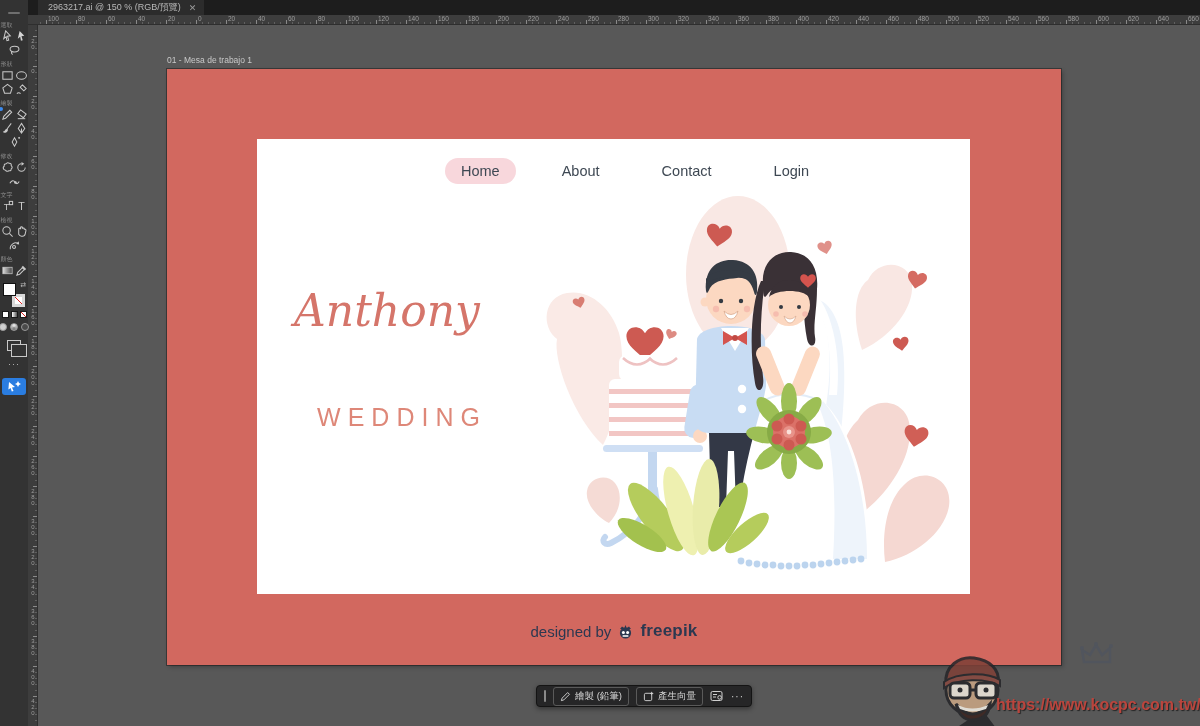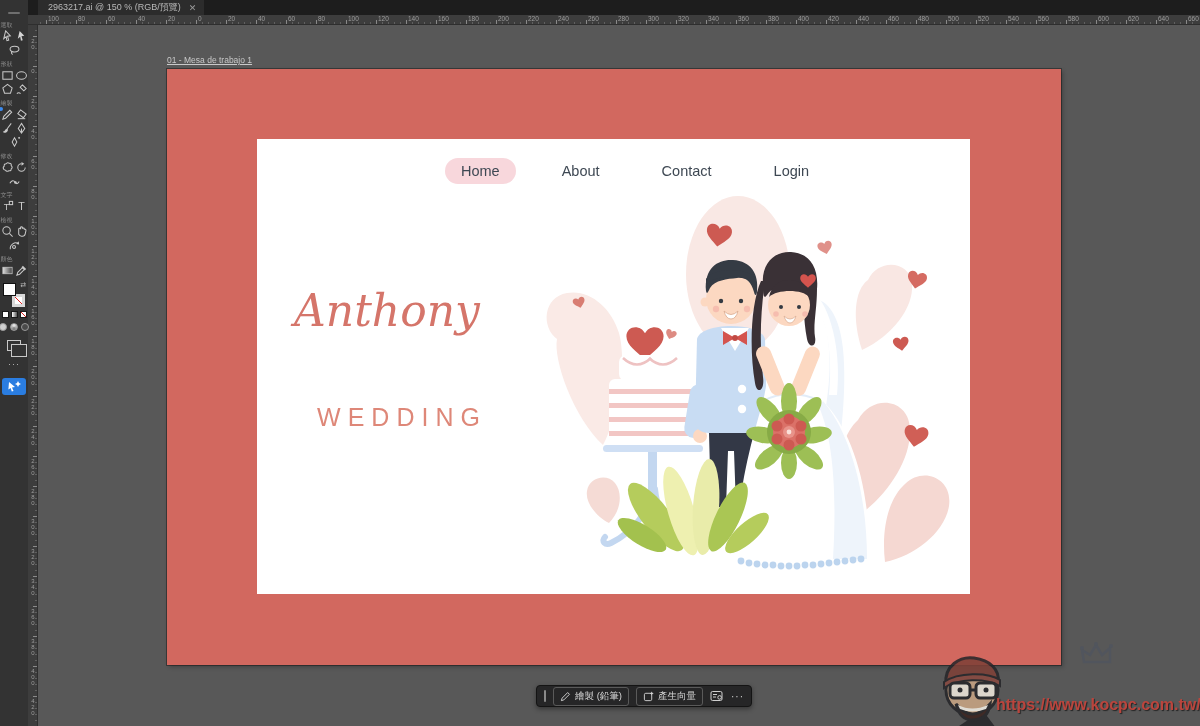--- a/index.html
+++ b/index.html
@@ -51,21 +51,21 @@
   .rs2{background:conic-gradient(#eee,#777,#eee);}
   .rs3{background:#4a4a4a;border-color:#5a5a5a;}
   .artboard-tool{width:14px;height:11px;border:1px solid #c9c9c9;position:relative;margin-top:9px;background:#333;}
   .artboard-tool:before{content:"";position:absolute;left:3px;top:3px;width:14px;height:11px;border:1px solid #c9c9c9;background:#333;}
   .tb-more{color:#bdbdbd;font-size:9px;letter-spacing:1px;margin-top:8px;}
   .ai-btn{width:24px;height:17px;background:var(--accent_blue,#2a7de1);border-radius:3px;margin-top:9px;
           display:flex;align-items:center;justify-content:center;cursor:pointer;}
 
   
   .canvas{position:absolute;left:38px;top:25px;right:0;bottom:0;}
-  .artboard-label{position:absolute;left:167px;top:55px;font-size:8.5px;color:#c9c9c9;text-decoration:underline;}
+  .artboard-label{position:absolute;left:167px;top:55px;font-size:8.5px;color:#c9c9c9;}
   .artboard{position:absolute;left:167px;top:69px;width:894px;height:596px;background:var(--coral,#d2685f);
             box-shadow:0 0 0 1px rgba(0,0,0,.35),2px 2px 4px rgba(0,0,0,.25);}
 
   .card{position:absolute;left:90px;top:70px;width:713px;height:455px;background:var(--card,#ffffff);overflow:hidden;}
   .card svg.illus{position:absolute;left:0;top:0;}
 
   .nav{position:absolute;left:188px;top:19px;display:flex;align-items:center;gap:0;z-index:5;}
   .nav .item{font-size:14.5px;color:var(--nav_text,#3e4853);padding:5px 16px;margin-right:30px;cursor:pointer;white-space:nowrap;}
   .nav .item.active{background:var(--pill,#f8d7dc);border-radius:14px;}
 
@@ -862,20 +862,31 @@
             <div class="item active">Home</div>
             <div class="item">About</div>
             <div class="item">Contact</div>
             <div class="item">Login</div>
           </div>
 
         <div class="script1">Anthony</div>
         <div class="wedding">WEDDING</div>
       </div>
 
+      <div class="footer">
+        <span class="pre">designed by</span>
+        <svg width="17" height="17" viewBox="0 0 17 17">
+          <path d="M3,6 L5,3.4 L7.3,5 L8.5,2 L9.7,5 L12,3.4 L14,6 Z" fill="#2c3850"></path>
+          <circle cx="8.5" cy="10" r="5.6" fill="#2c3850"></circle>
+          <circle cx="6.4" cy="9.6" r="1.5" fill="#ffffff"></circle>
+          <circle cx="10.6" cy="9.6" r="1.5" fill="#ffffff"></circle>
+          <rect x="5.4" y="12.2" width="6.2" height="1.6" rx="0.8" fill="#ffffff"></rect>
+        </svg>
+        <span class="brand">freepik</span>
+      </div>
     </div>
   </div>
 
   <div class="taskbar">
     <div class="grip"></div>
     <div class="tb-btn">
       <svg width="11" height="11" viewBox="0 0 12 12">
         <path d="M1.5,10.5 L2.3,7.8 L8.4,1.7 L10.3,3.6 L4.2,9.7 Z" fill="none" stroke="#d6d6d6" stroke-width="1"></path>
       </svg>
       <span>繪製 (鉛筆)</span>

